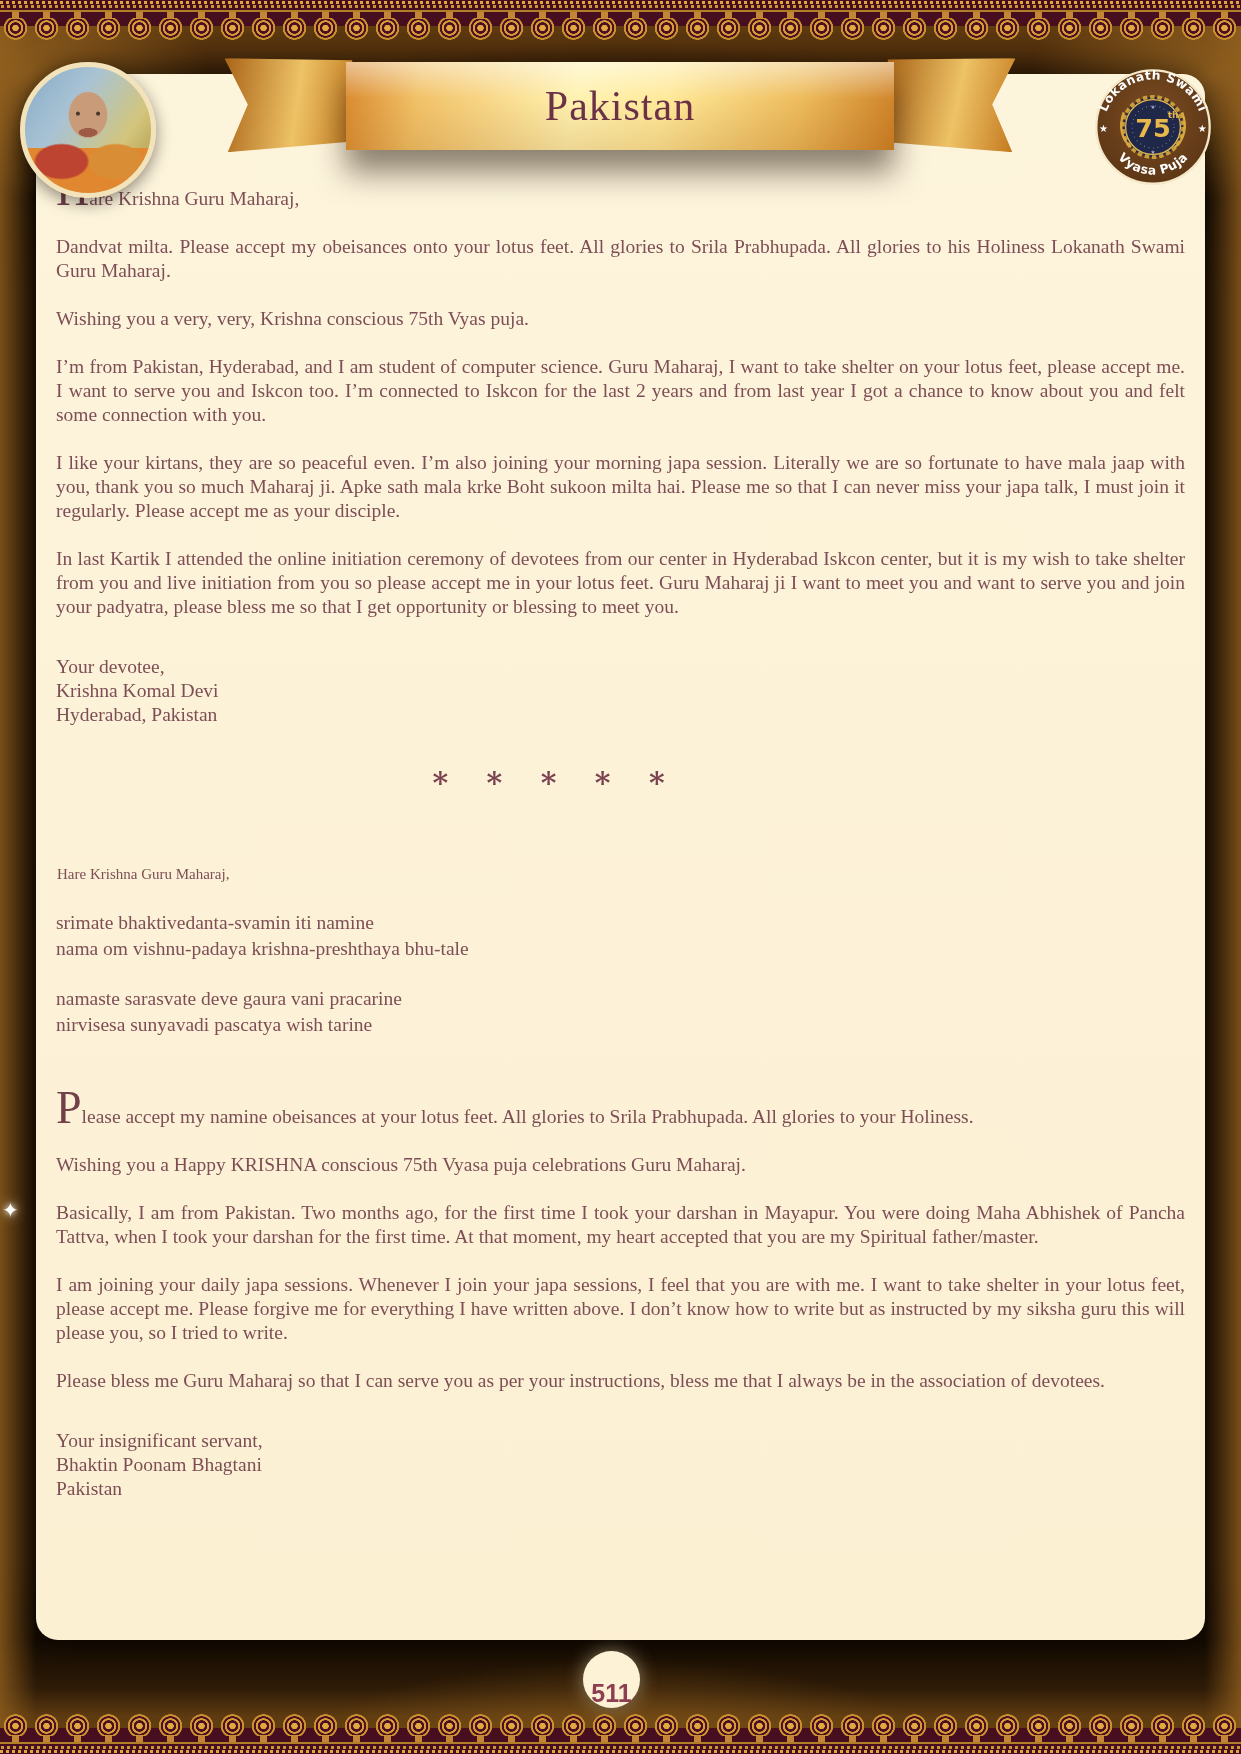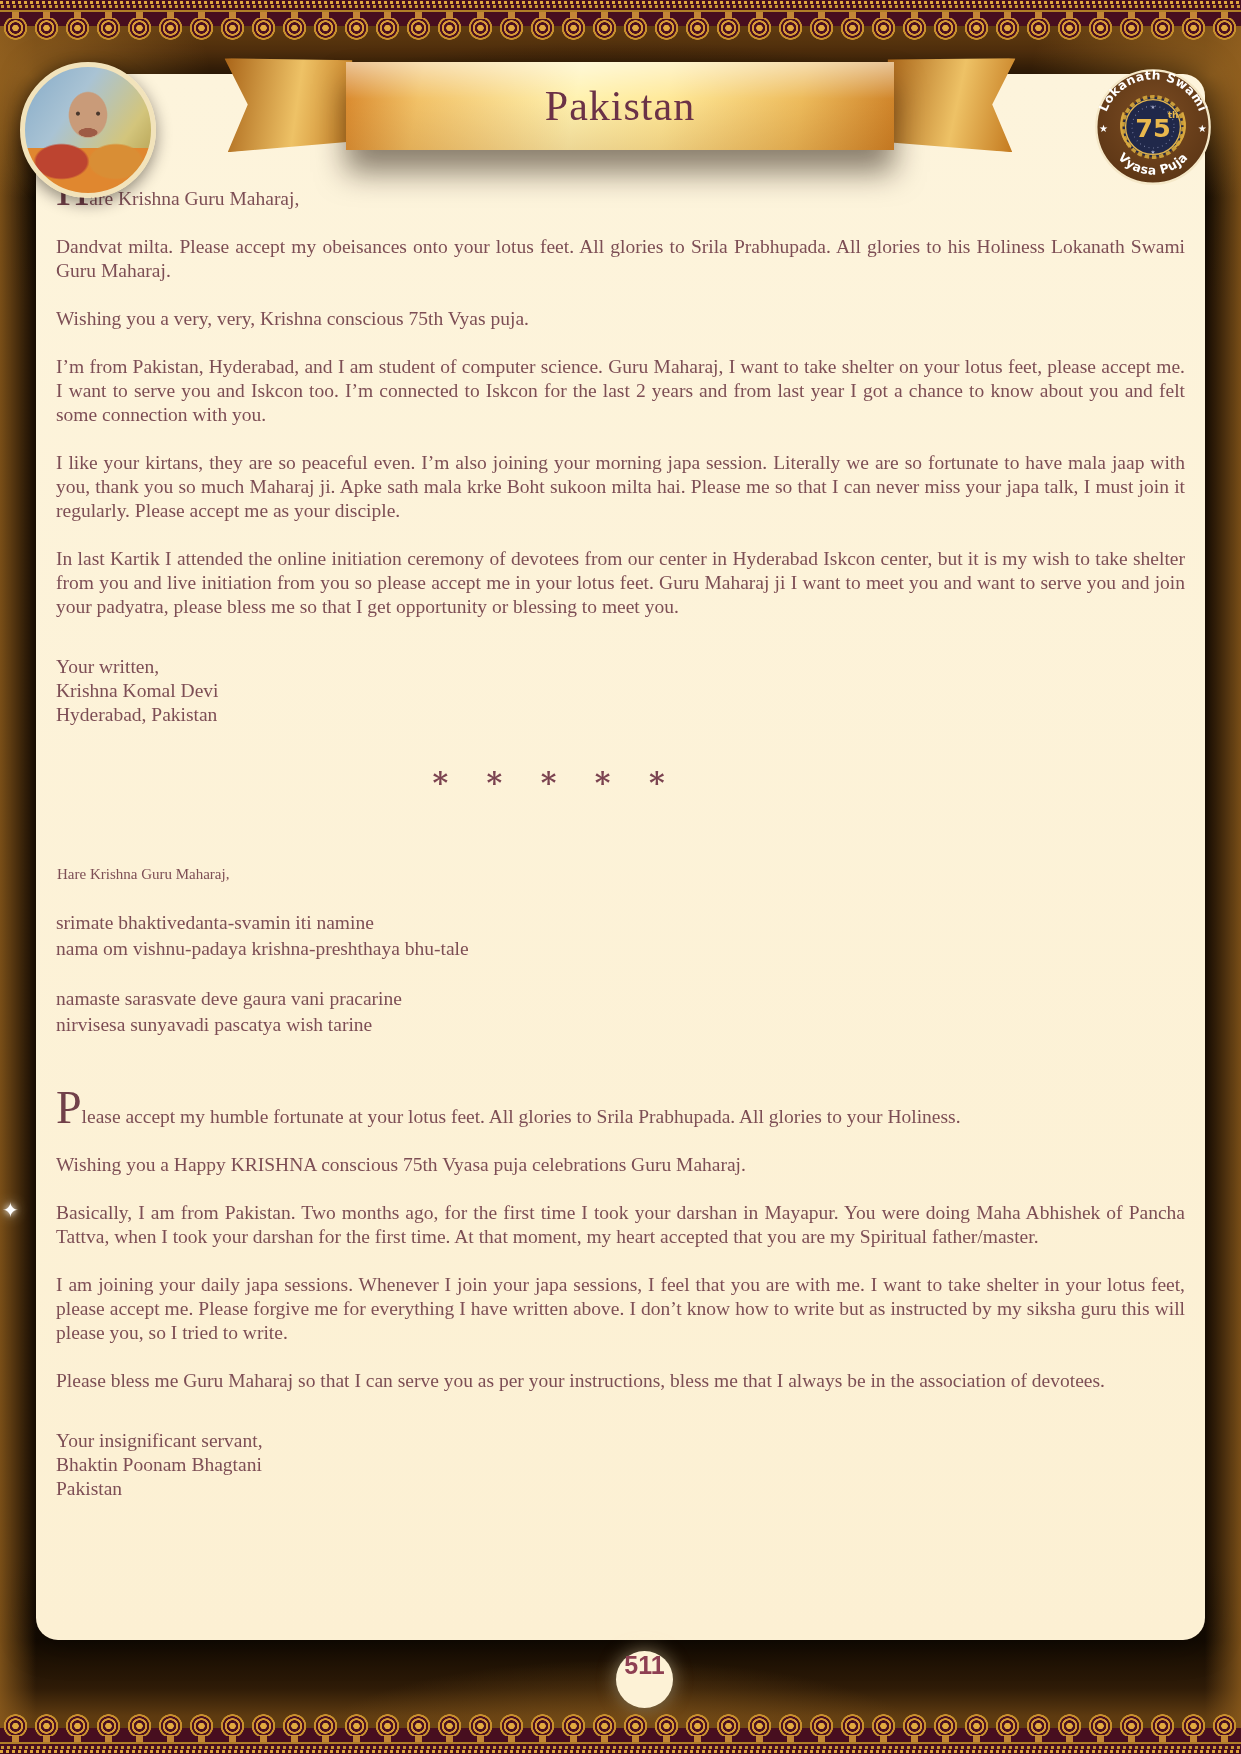--- a/index.html
+++ b/index.html
@@ -81,58 +81,58 @@
   }
   
   .badge{position:absolute;left:1089px;top:63px;width:128px;height:128px;z-index:25;}
   
   .sparkle{
     position:absolute;left:2px;top:1198px;font-size:20px;color:#fff;z-index:26;
     text-shadow:0 0 6px #fff, 0 0 14px rgba(255,250,220,.9);font-family:"DejaVu Sans",sans-serif;
   }
   
   .page-num{
-    position:absolute;left:616px;top:1651px;width:57px;height:57px;border-radius:50%;
-    background:#fdf2d6;display:flex;align-items:flex-start;justify-content:center;z-index:28;
+    position:absolute;left:583px;top:1651px;width:57px;height:57px;border-radius:50%;
+    background:#fdf2d6;display:flex;align-items:flex-end;justify-content:center;z-index:28;
     box-shadow:0 0 18px rgba(255,238,190,.5), 0 2px 8px rgba(0,0,0,.4);
   }
   .page-num span{font-family:"Liberation Sans",sans-serif;font-weight:bold;font-size:25px;color:#8d3f52;}
 </style>
 </head>
 <body>
 
 <div class="page">
 
   <div class="sheet">
     <div class="sheet-content">
 
       <p class="para salute"><span class="dropcap">H</span><span>are Krishna Guru Maharaj,</span></p>
       <p class="para">Dandvat milta. Please accept my obeisances onto your lotus feet. All glories to Srila Prabhupada. All glories to his Holiness Lokanath Swami Guru Maharaj.</p>
       <p class="para">Wishing you a very, very, Krishna conscious 75th Vyas puja.</p>
       <p class="para">I’m from Pakistan, Hyderabad, and I am student of computer science. Guru Maharaj, I want to take shelter on your lotus feet, please accept me. I want to serve you and Iskcon too. I’m connected to Iskcon for the last 2 years and from last year I got a chance to know about you and felt some connection with you.</p>
       <p class="para">I like your kirtans, they are so peaceful even. I’m also joining your morning japa session. Literally we are so fortunate to have mala jaap with you, thank you so much Maharaj ji. Apke sath mala krke Boht sukoon milta hai. Please me so that I can never miss your japa talk, I must join it regularly. Please accept me as your disciple.</p>
       <p class="para">In last Kartik I attended the online initiation ceremony of devotees from our center in Hyderabad Iskcon center, but it is my wish to take shelter from you and live initiation from you so please accept me in your lotus feet. Guru Maharaj ji I want to meet you and want to serve you and join your padyatra, please bless me so that I get opportunity or blessing to meet you.</p>
       <div class="sig-block">
-        <p class="sig-line">Your written,</p>
+        <p class="sig-line">Your devotee,</p>
         <p class="sig-line">Krishna Komal Devi</p>
         <p class="sig-line">Hyderabad, Pakistan</p>
       </div>
 
       <div class="separator">* * * * *</div>
 
       <p class="salutation2">Hare Krishna Guru Maharaj,</p>
       <div class="verse">
         <p class="verse-line">srimate bhaktivedanta-svamin iti namine</p>
         <p class="verse-line">nama om vishnu-padaya krishna-preshthaya bhu-tale</p>
       </div>
       <div class="verse">
         <p class="verse-line">namaste sarasvate deve gaura vani pracarine</p>
         <p class="verse-line">nirvisesa sunyavadi pascatya wish tarine</p>
       </div>
-      <p class="para opening"><span class="dropcap">P</span><span>lease accept my humble fortunate at your lotus feet. All glories to Srila Prabhupada. All glories to your Holiness.</span></p>
+      <p class="para opening"><span class="dropcap">P</span><span>lease accept my namine obeisances at your lotus feet. All glories to Srila Prabhupada. All glories to your Holiness.</span></p>
       <p class="para">Wishing you a Happy KRISHNA conscious 75th Vyasa puja celebrations Guru Maharaj.</p>
       <p class="para">Basically, I am from Pakistan. Two months ago, for the first time I took your darshan in Mayapur. You were doing Maha Abhishek of Pancha Tattva, when I took your darshan for the first time. At that moment, my heart accepted that you are my Spiritual father/master.</p>
       <p class="para">I am joining your daily japa sessions. Whenever I join your japa sessions, I feel that you are with me. I want to take shelter in your lotus feet, please accept me. Please forgive me for everything I have written above. I don’t know how to write but as instructed by my siksha guru this will please you, so I tried to write.</p>
       <p class="para">Please bless me Guru Maharaj so that I can serve you as per your instructions, bless me that I always be in the association of devotees.</p>
       <div class="sig-block">
         <p class="sig-line">Your insignificant servant,</p>
         <p class="sig-line">Bhaktin Poonam Bhagtani</p>
         <p class="sig-line">Pakistan</p>
       </div>
 

